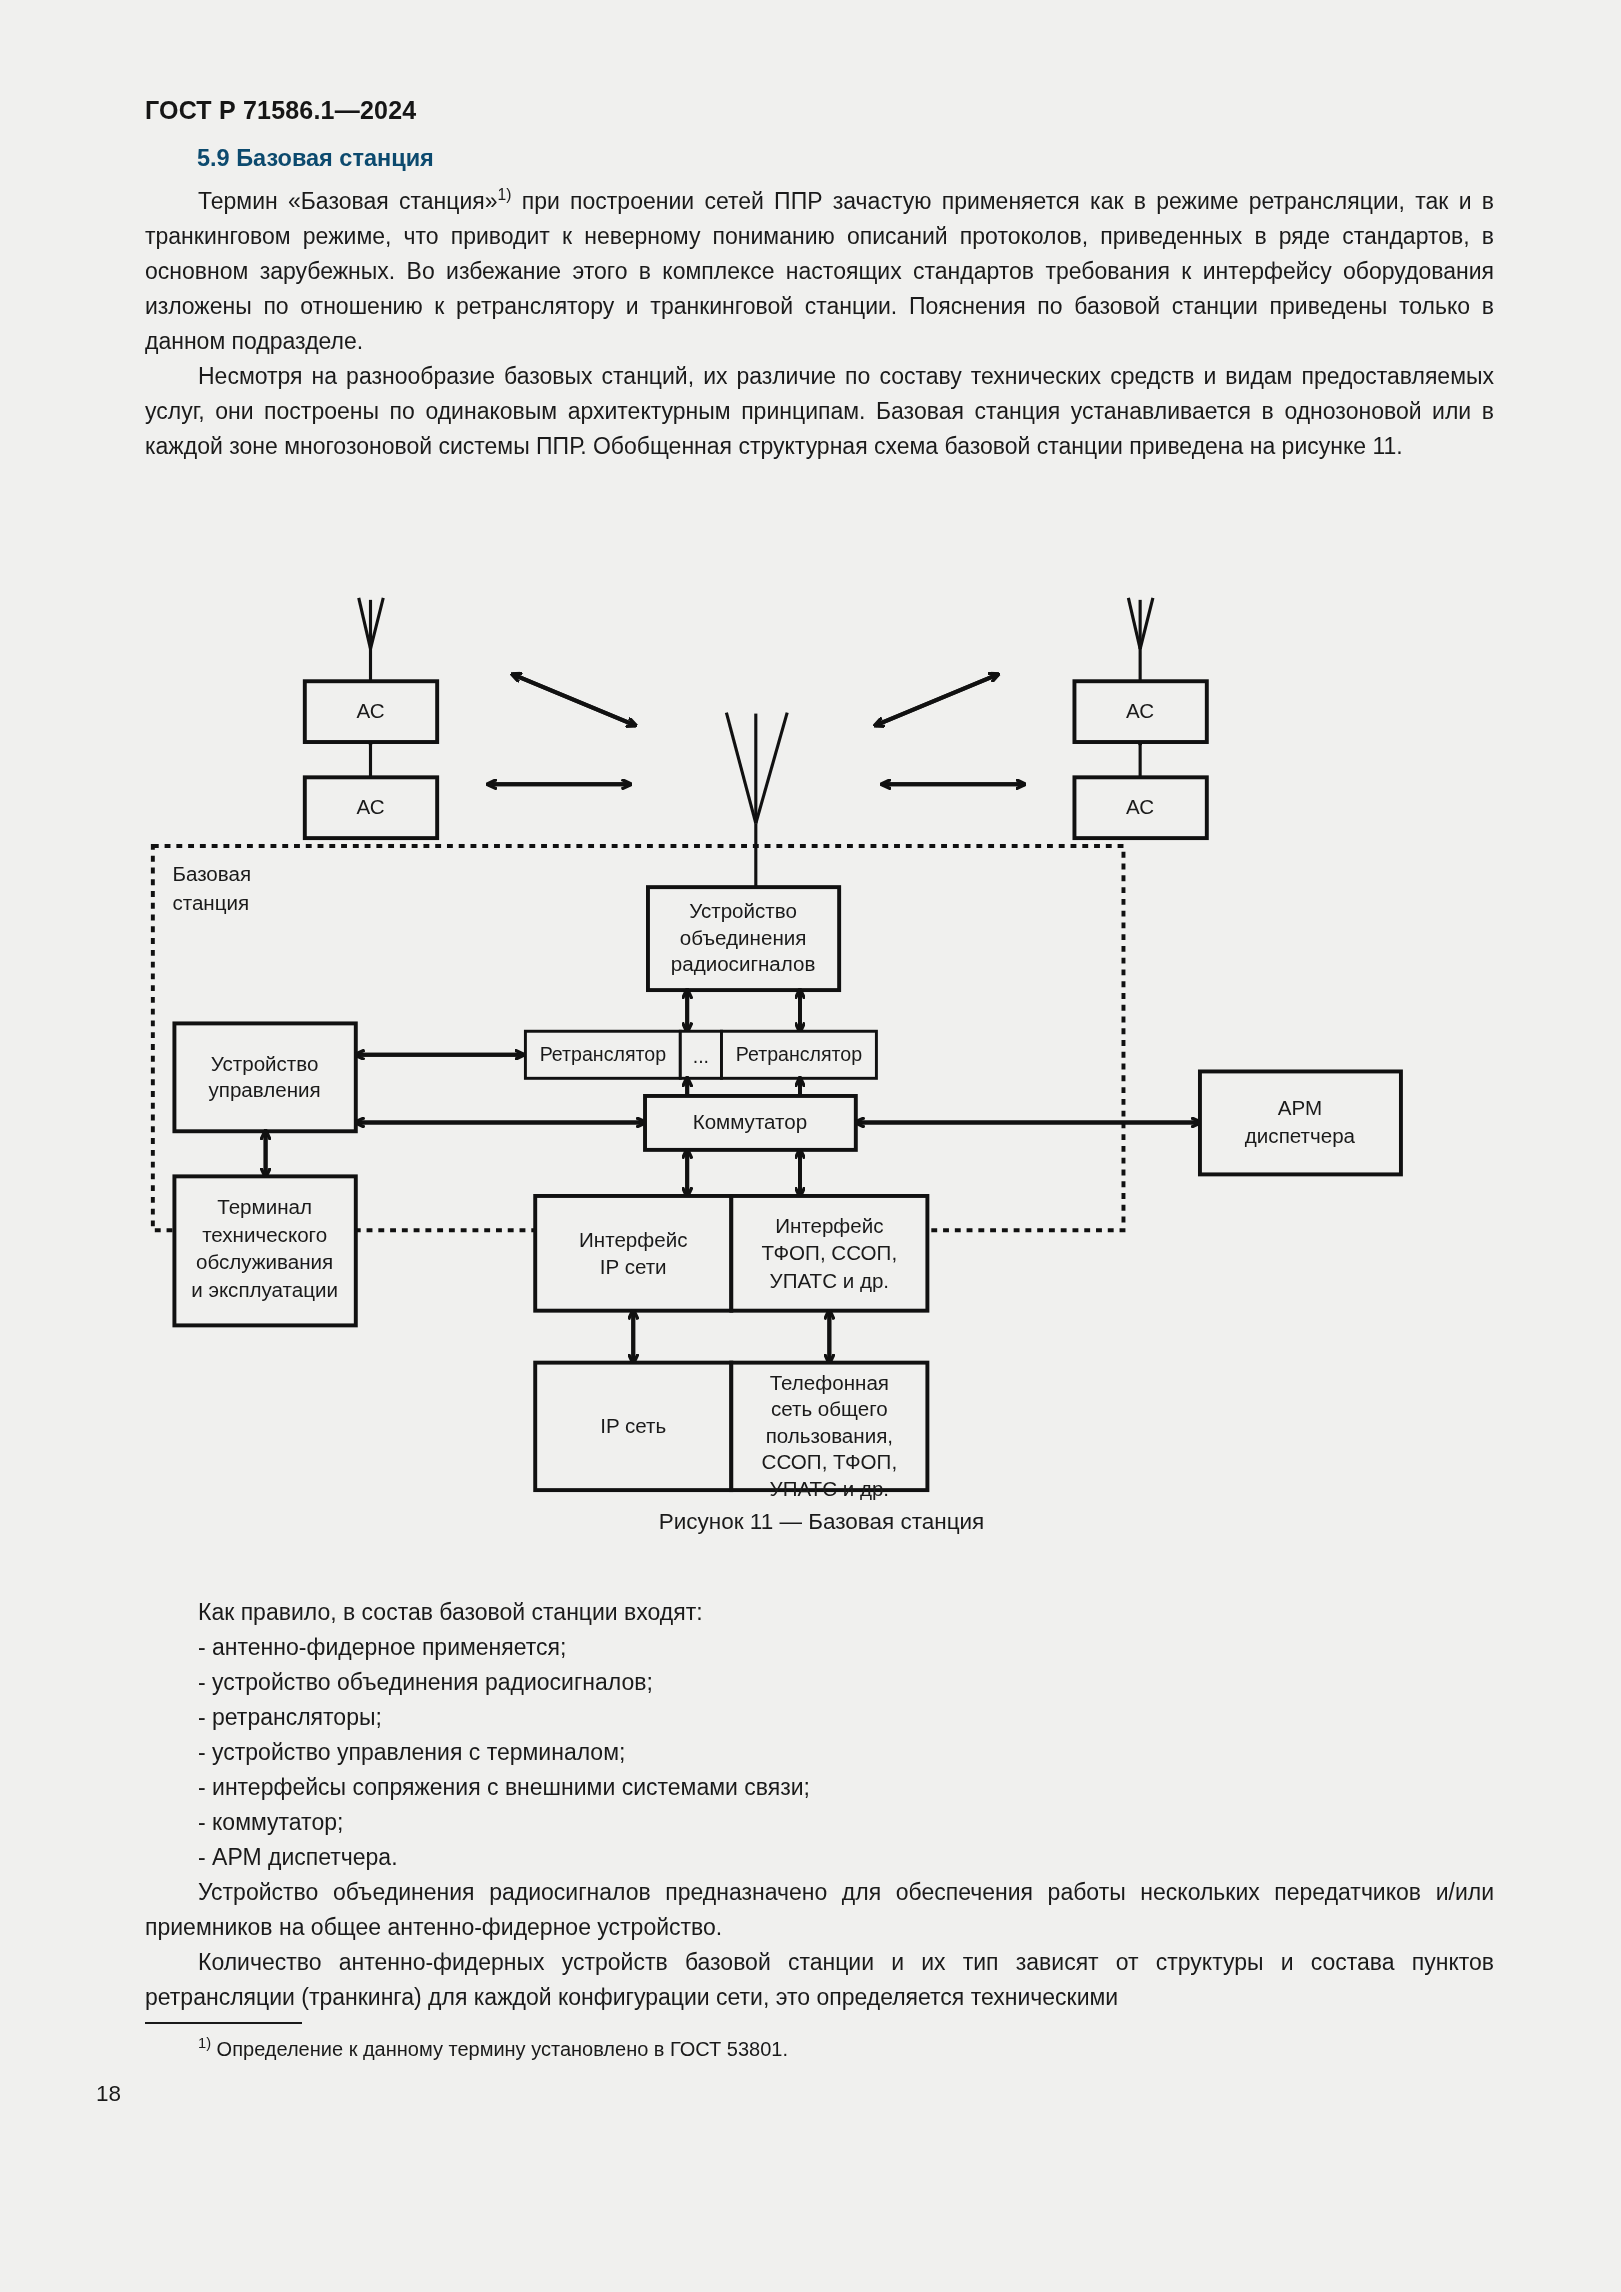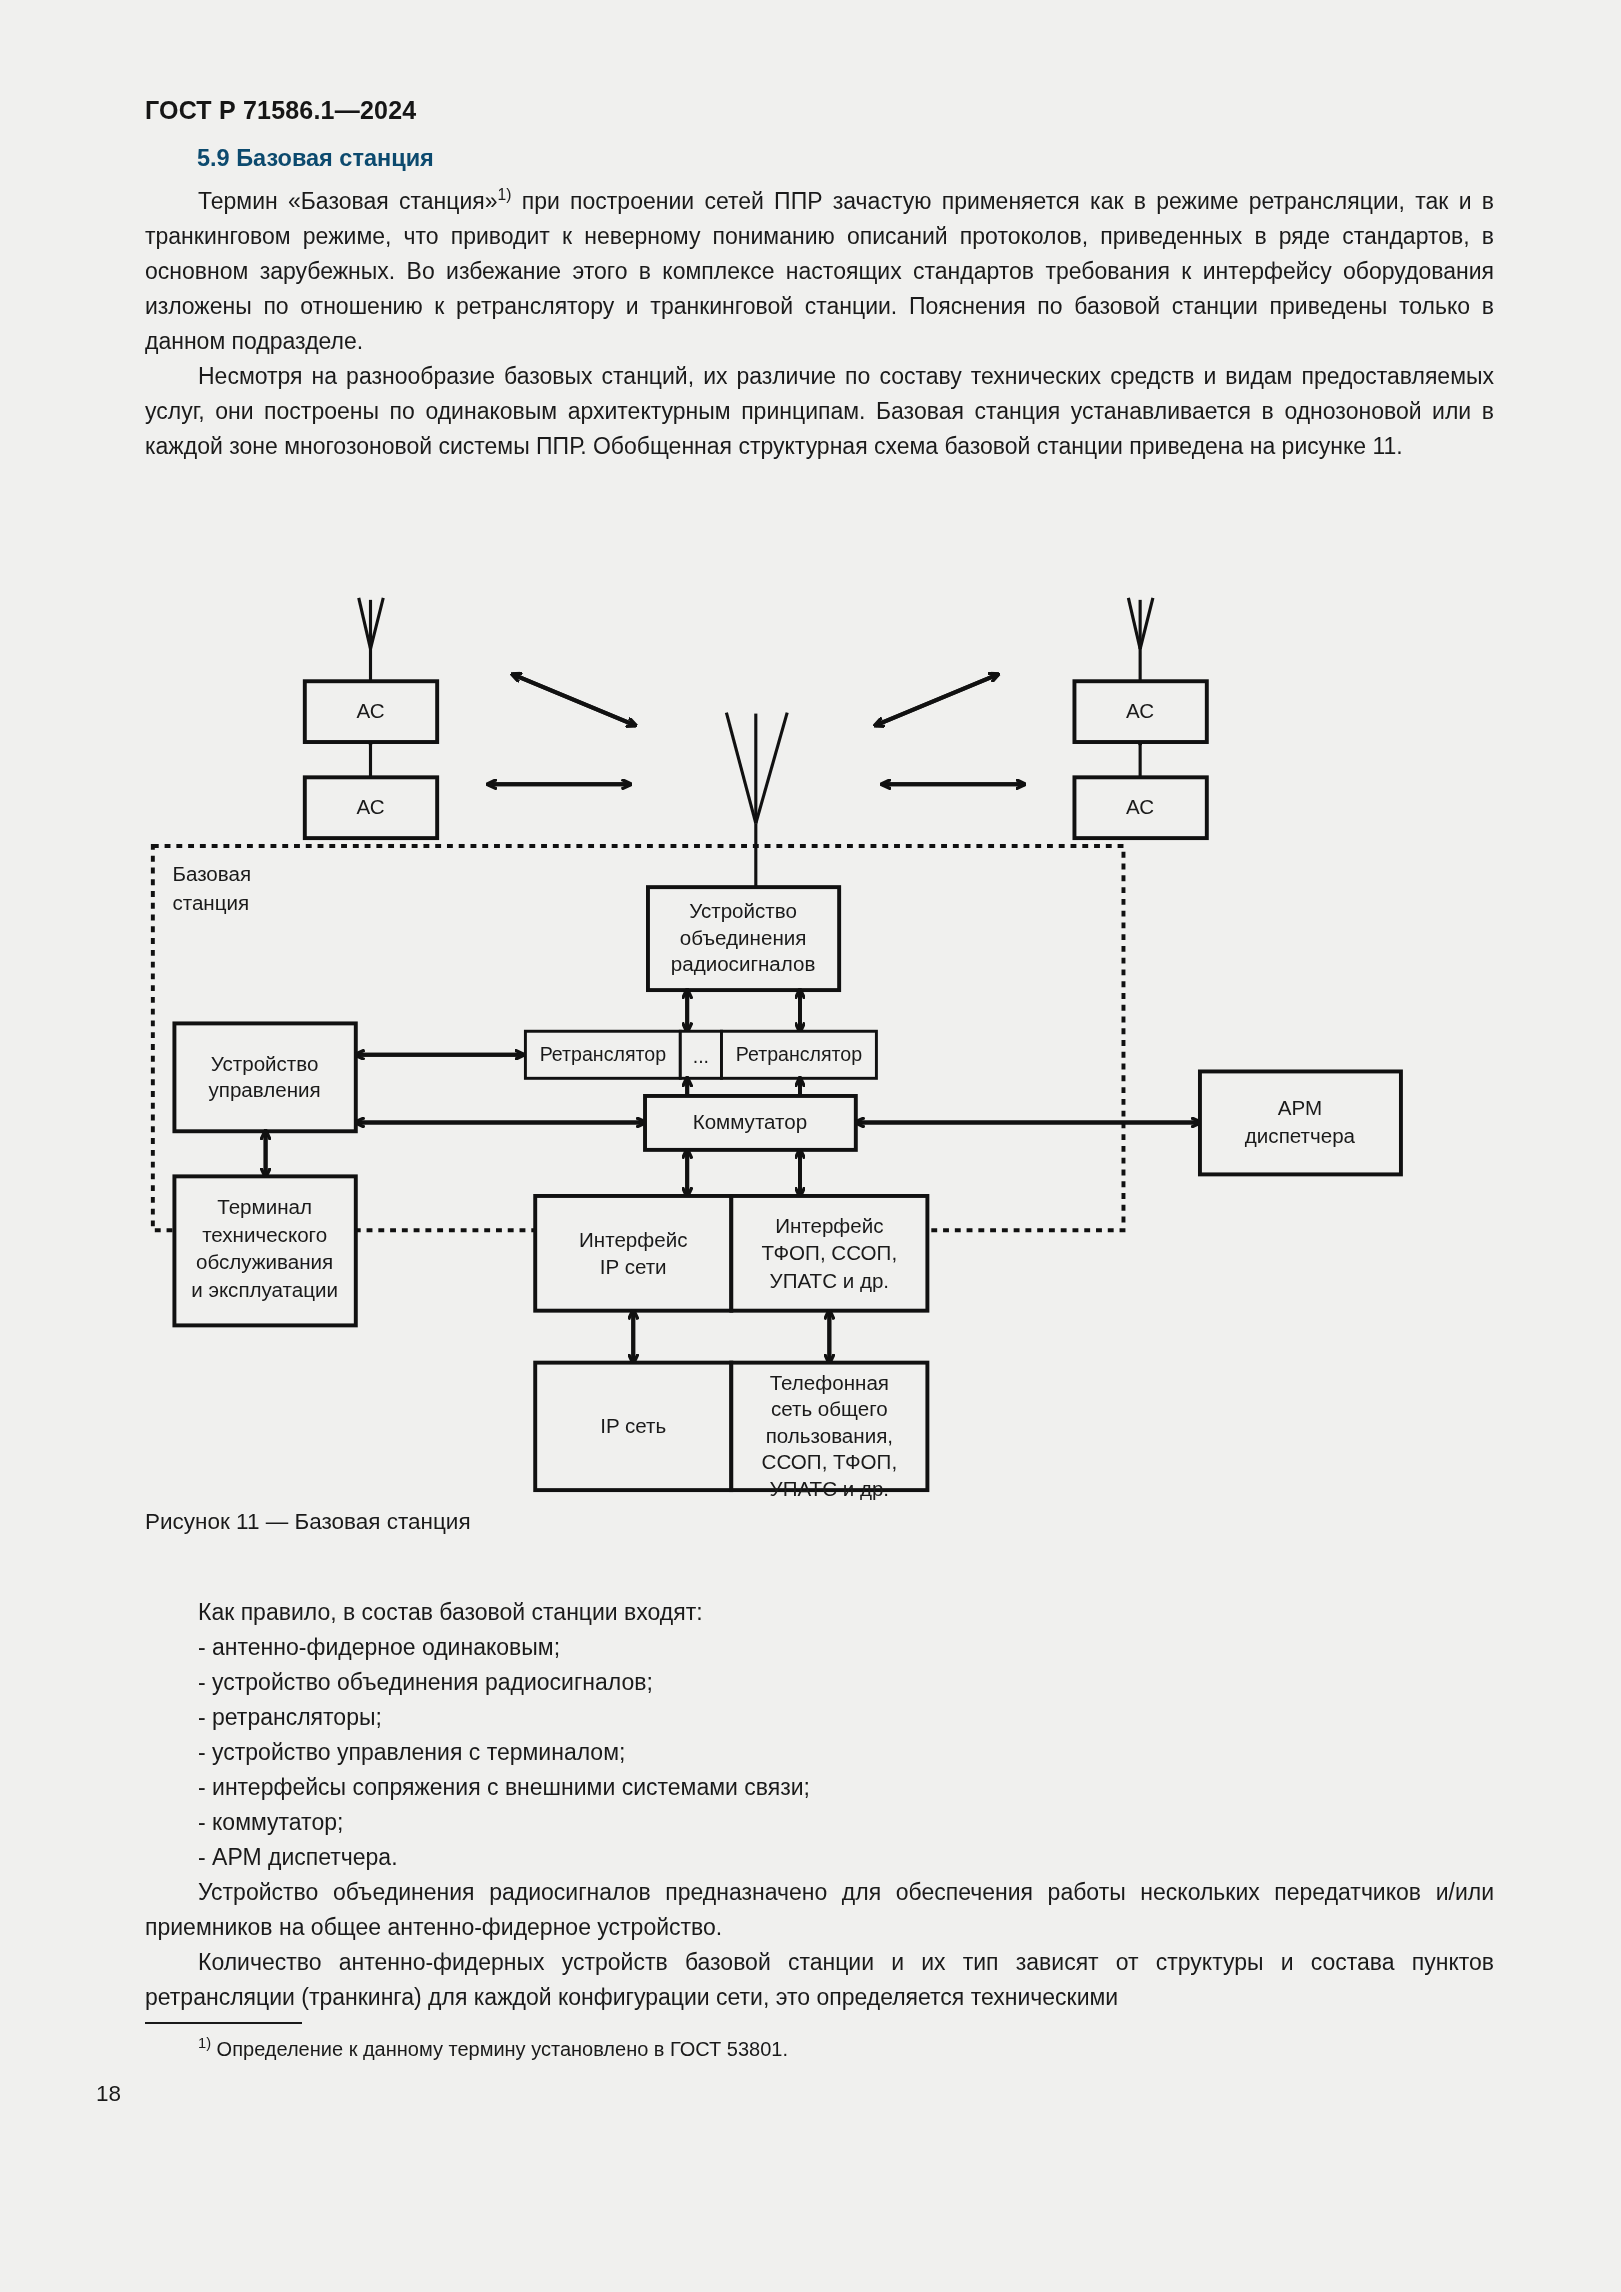--- a/index.html
+++ b/index.html
@@ -72,20 +72,21 @@
     left: 0;
     top: 588px;
     width: 1353px;
     height: 980px;
   }
   .fig-caption {
     position: absolute;
     left: 0;
     top: 921px;
     width: 1353px;
+    text-align: center;
     font-size: 22.5px;
     color: #1a1a1a;
   }
   
   .tail-block {
     position: absolute;
     left: 0;
     top: 1595px;
     width: 1349px;
   }
@@ -379,21 +380,21 @@
         <text x="698" y="893">ССОП, ТФОП,</text>
         <text x="698" y="920">УПАТС и др.</text>
       </svg>
 
       <div class="fig-caption">Рисунок 11 — Базовая станция</div>
     </div>
 
     <div class="tail-block">
       <p class="lead-line">Как правило, в состав базовой станции входят:</p>
       <ul class="bullets">
-        <li>- антенно-фидерное одинаковым;</li>
+        <li>- антенно-фидерное применяется;</li>
         <li>- устройство объединения радиосигналов;</li>
         <li>- ретрансляторы;</li>
         <li>- устройство управления с терминалом;</li>
         <li>- интерфейсы сопряжения с внешними системами связи;</li>
         <li>- коммутатор;</li>
         <li>- АРМ диспетчера.</li>
       </ul>
       <p class="tail-para">Устройство объединения радиосигналов предназначено для обеспечения работы нескольких передатчиков и/или приемников на общее антенно-фидерное устройство.</p>
       <p class="tail-para">Количество антенно-фидерных устройств базовой станции и их тип зависят от структуры и состава пунктов ретрансляции (транкинга) для каждой конфигурации сети, это определяется техническими</p>
     </div>

